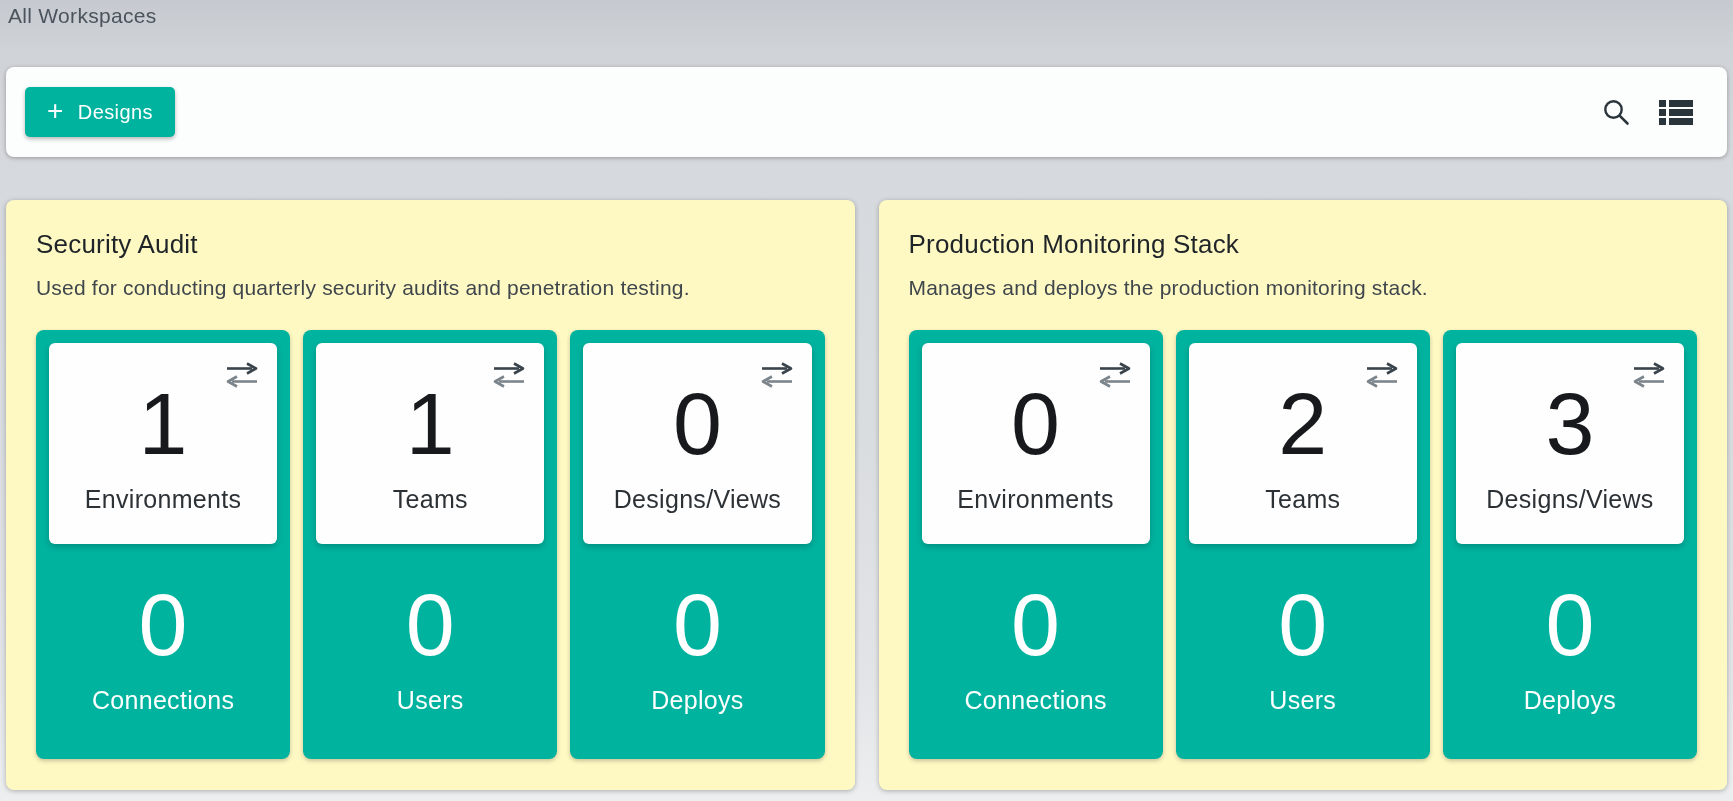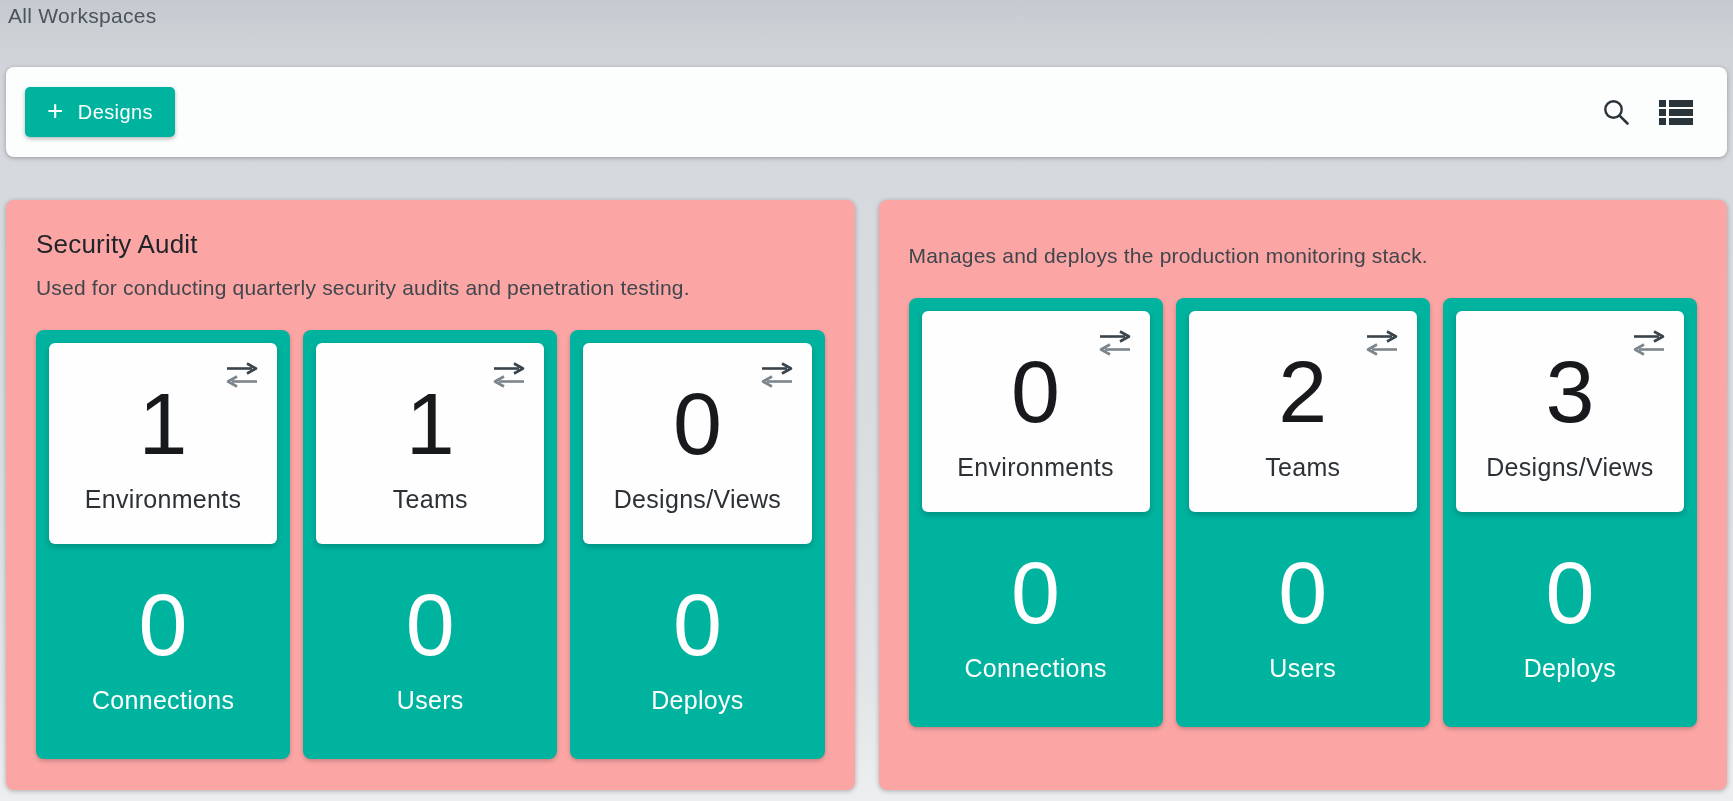--- a/index.html
+++ b/index.html
@@ -31,21 +31,21 @@
     display: flex; align-items: center; justify-content: center; gap: 14px;
     font-family: inherit; font-size: 20px; letter-spacing: 0.4px;
   }
   .create-btn .plus { font-size: 28px; font-weight: 300; line-height: 1; margin-top: -3px; }
   .toolbar-icons { display: flex; align-items: center; gap: 28px; }
   .icon-btn { display: inline-flex; cursor: pointer; }
 
   
   .cards { display: flex; gap: 24px; margin-top: 43px; width: 1721px; }
   .card {
-    flex: 1; height: 590px; background: #fca5a5; border-radius: 8px;
+    flex: 1; height: 590px; background: #fef9c3; border-radius: 8px;
     box-shadow: 0 1px 5px rgba(0,0,0,0.28);
     padding: 28px 30px 0 30px;
   }
   .card-title { font-size: 26px; line-height: 32px; font-weight: 500; color: #1f2428; letter-spacing: 0.2px; }
   .card-desc  { font-size: 21px; line-height: 24px; color: #3f464c; margin-top: 16px; letter-spacing: 0.2px; }
 
   .tile-row { display: flex; gap: 13px; margin-top: 30px; }
   .tile {
     flex: 1; height: 429px; background: #00B39F; border-radius: 8px;
     box-shadow: 0 2px 4px rgba(0,0,0,0.22);
@@ -160,20 +160,21 @@
     </div>
     <div class="tile-bottom">
       <div class="stat-num">0</div>
       <div class="stat-lbl">Deploys</div>
     </div>
   </div>
 </div>
   </div>
 
   <div class="card">
+    <div class="card-title">Production Monitoring Stack</div>
     <div class="card-desc">Manages and deploys the production monitoring stack.</div>
     <div class="tile-row">
   <div class="tile">
     <div class="tile-inner">
       <span class="swap-icon">
         <svg width="34" height="26" viewBox="0 0 34 26">
           <path d="M2 6.5 H27" fill="none" stroke="#3a444c" stroke-width="2.6"></path>
           <path d="M22 1.5 L31 6.5 L22 11.5" fill="none" stroke="#3a444c" stroke-width="2.6" stroke-linejoin="round"></path>
           <path d="M32 19.5 H7" fill="none" stroke="#7c858c" stroke-width="2.6"></path>
           <path d="M12 14.5 L3 19.5 L12 24.5" fill="none" stroke="#7c858c" stroke-width="2.6" stroke-linejoin="round"></path>

